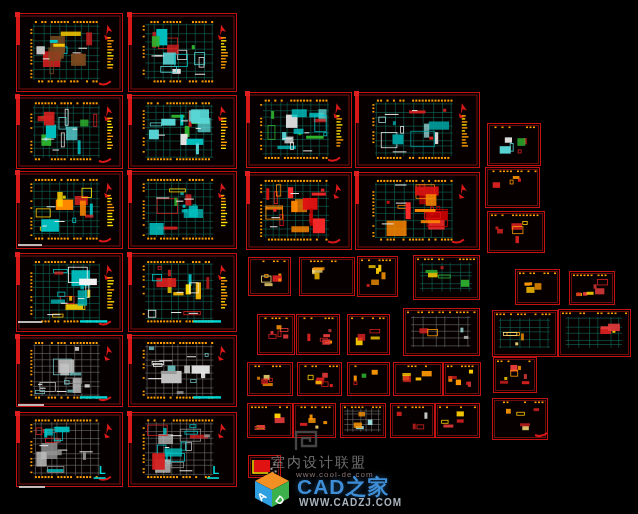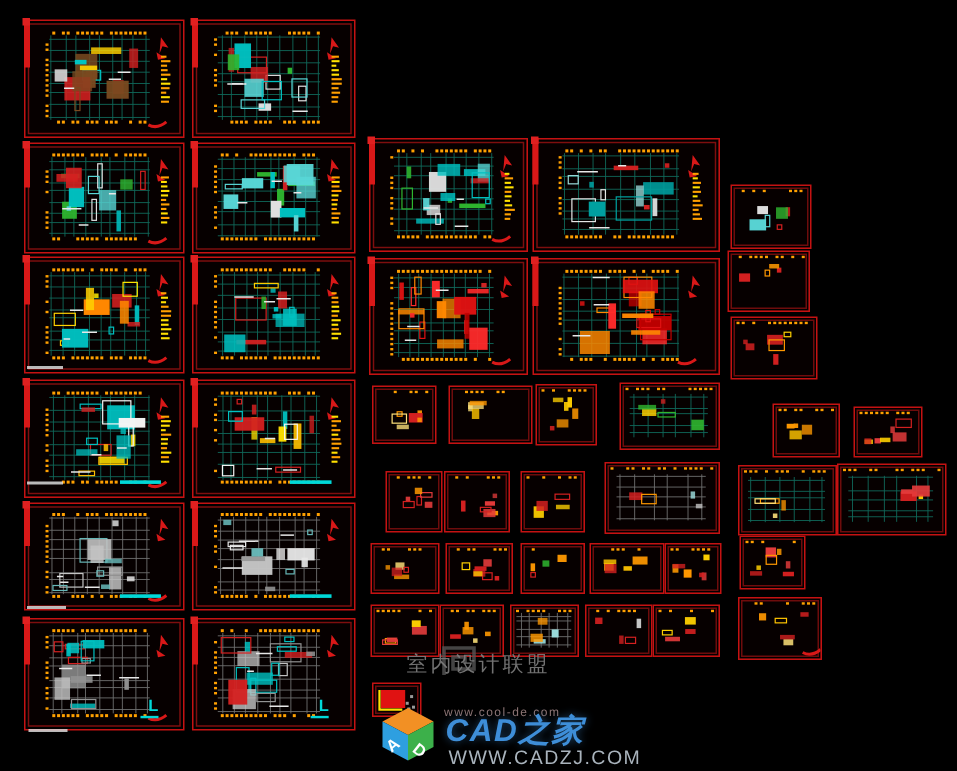--- a/index.html
+++ b/index.html
@@ -10,27 +10,27 @@
   .frame{position:absolute;border:1px solid #c41212;background:#060000;
          box-shadow:inset 0 0 0 1.5px #000, inset 0 0 0 2.5px #7e0e0e;}
   .frame.sm{box-shadow:inset 0 0 0 1px #000, inset 0 0 0 2px #6e0c0c;}
   .frame svg{position:absolute;left:0;top:0;}
   .bar{position:absolute;display:block;left:-1px;top:-1px;width:4px;background:#d81818;}
   .corner{position:absolute;display:block;left:-2px;top:-2px;width:5px;height:5px;background:#e02020;}
   .dash{position:absolute;height:2px;background:#d9d9d9;opacity:.85;}
   
   .wm{z-index:5;}
   .wm-logo{position:absolute;left:293px;top:429px;opacity:.8;}
-  .wm-title{position:absolute;left:271px;top:434px;font-size:14px;color:#7b7b7b;
+  .wm-title{position:absolute;left:271px;top:454px;font-size:14px;color:#7b7b7b;
             letter-spacing:2px;opacity:.92;}
   .wm-sub{position:absolute;left:296px;top:470px;font-size:8px;color:#8d7575;letter-spacing:1px;}
   .brand-cube{position:absolute;left:251px;top:471px;}
   .brand-name{position:absolute;left:297px;top:473px;font-size:21px;font-weight:bold;
-              color:#3e8ed8;letter-spacing:1px;text-shadow:0 0 6px rgba(62,142,216,.5);font-style:italic;}
-  .brand-site{position:absolute;left:299px;top:497px;font-size:13px;font-weight:normal;
+              color:#3e8ed8;letter-spacing:1px;text-shadow:0 0 6px rgba(62,142,216,.5);}
+  .brand-site{position:absolute;left:299px;top:497px;font-size:10px;font-weight:bold;
               color:#a9b3bc;letter-spacing:1px;}
 </style>
 </head>
 <body>
 
 <div id="canvas">
   <div id="frames-layer">
       <div class="frame" style="left: 16px; top: 13px; width: 105px; height: 77px;">
         <svg width="105" height="77" viewBox="0 0 105 77">
           <rect x="17.85" y="7.049999999999999" width="2" height="2" fill="#ffa000"></rect>

